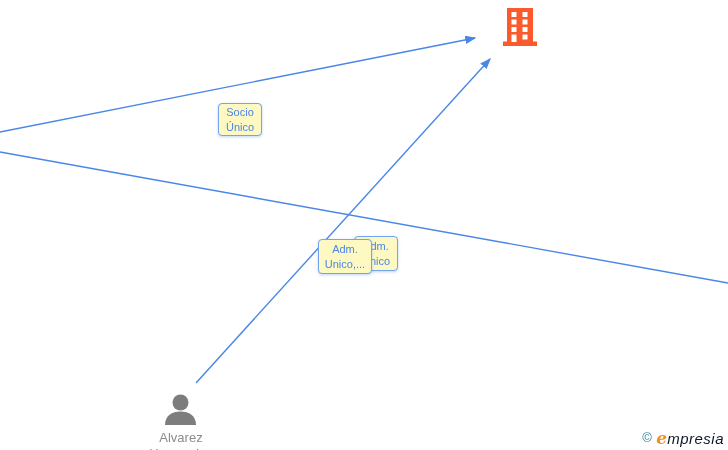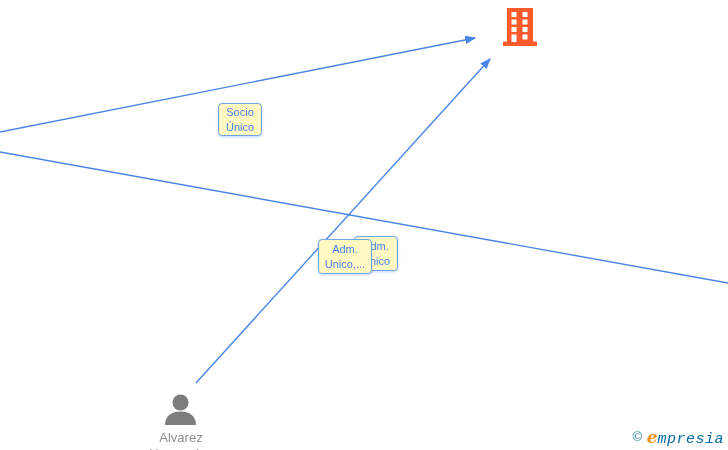--- a/index.html
+++ b/index.html
@@ -67,22 +67,22 @@
     vertical-align: 2px;
   }
   .wm-e {
     color: #f2911f;
     font-family: "DejaVu Serif", serif;
     font-style: italic;
     font-weight: bold;
     font-size: 17px;
   }
   .wm-rest {
-    color: #0369a1;
-    font-family: Liberation Mono, monospace;
+    color: #0f172a;
+    font-family: Liberation Sans, sans-serif;
     font-style: italic;
     font-size: 15px;
     letter-spacing: 0.5px;
   }
 </style>
 </head>
 <body>
 
 <div class="canvas">
 

